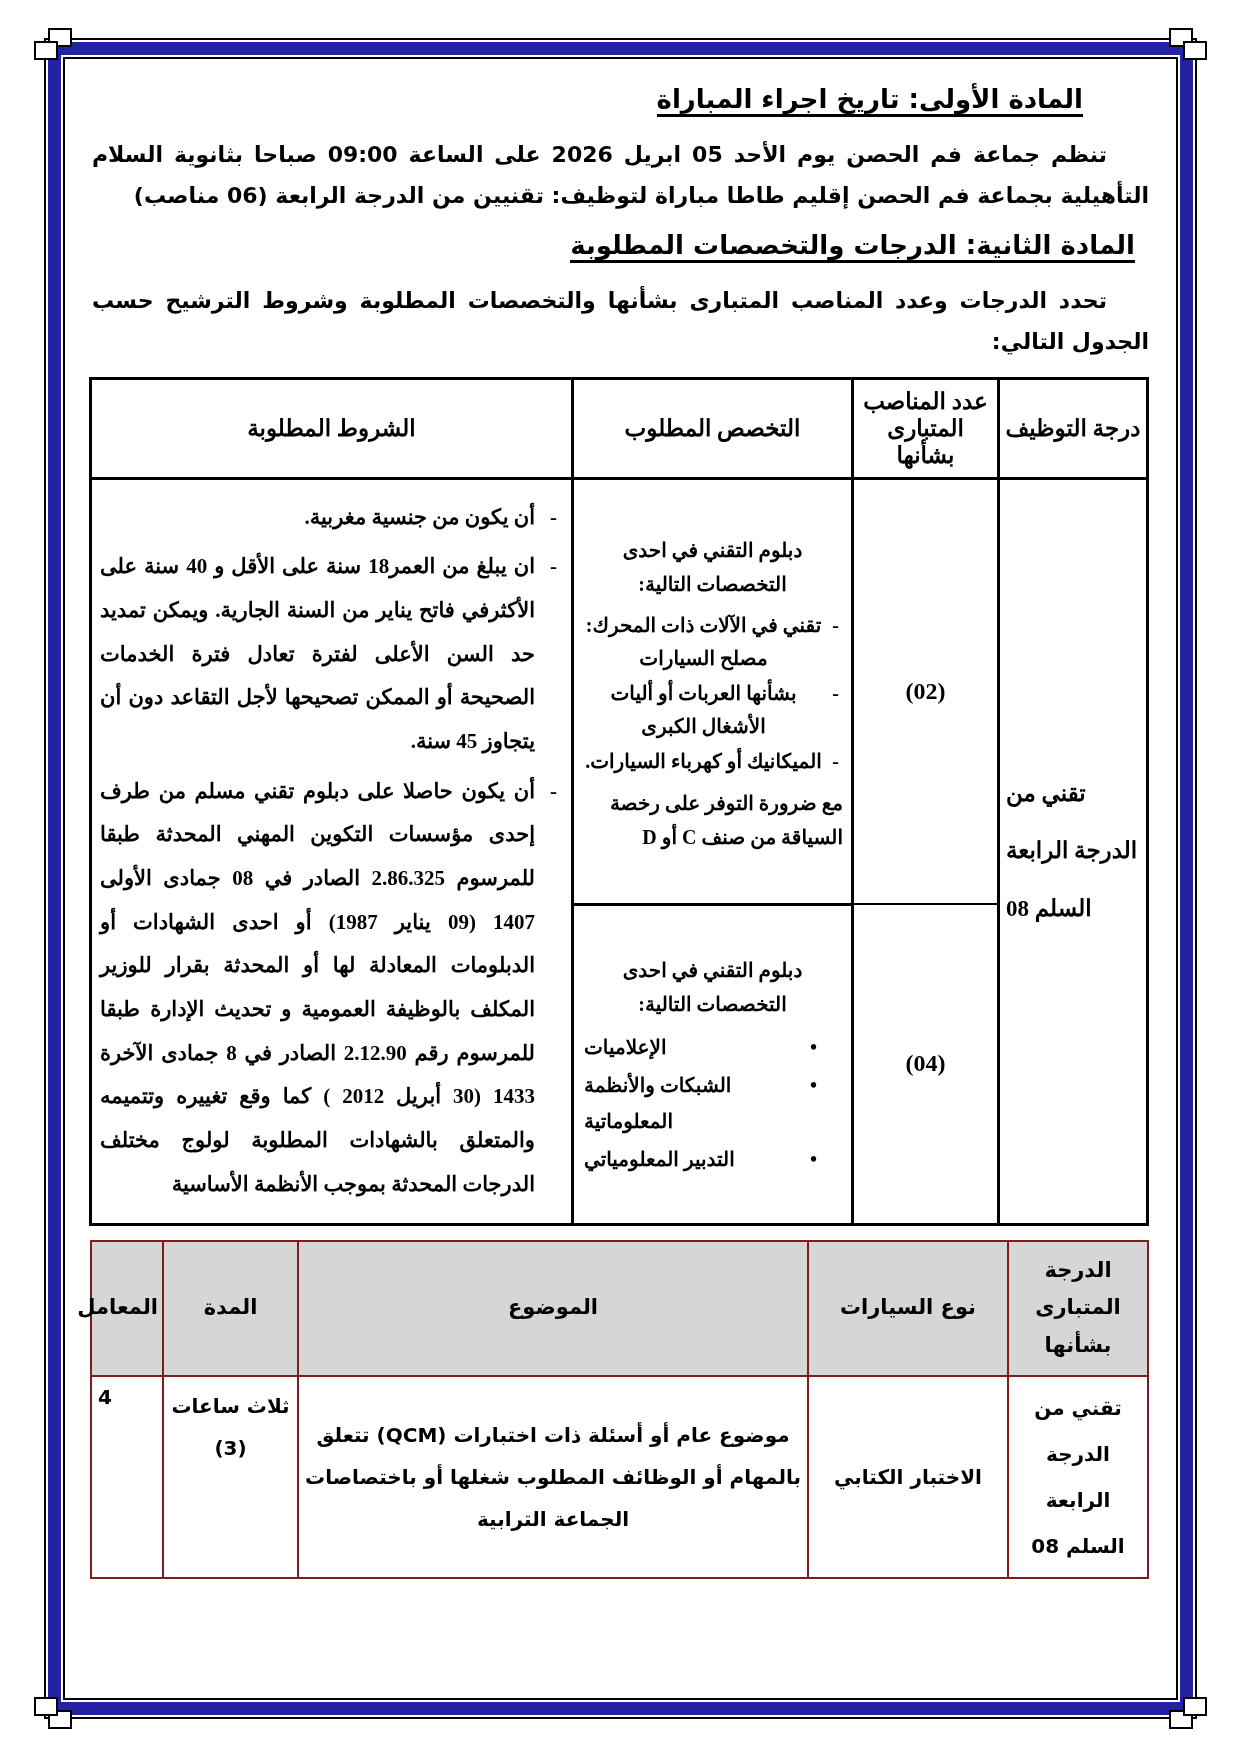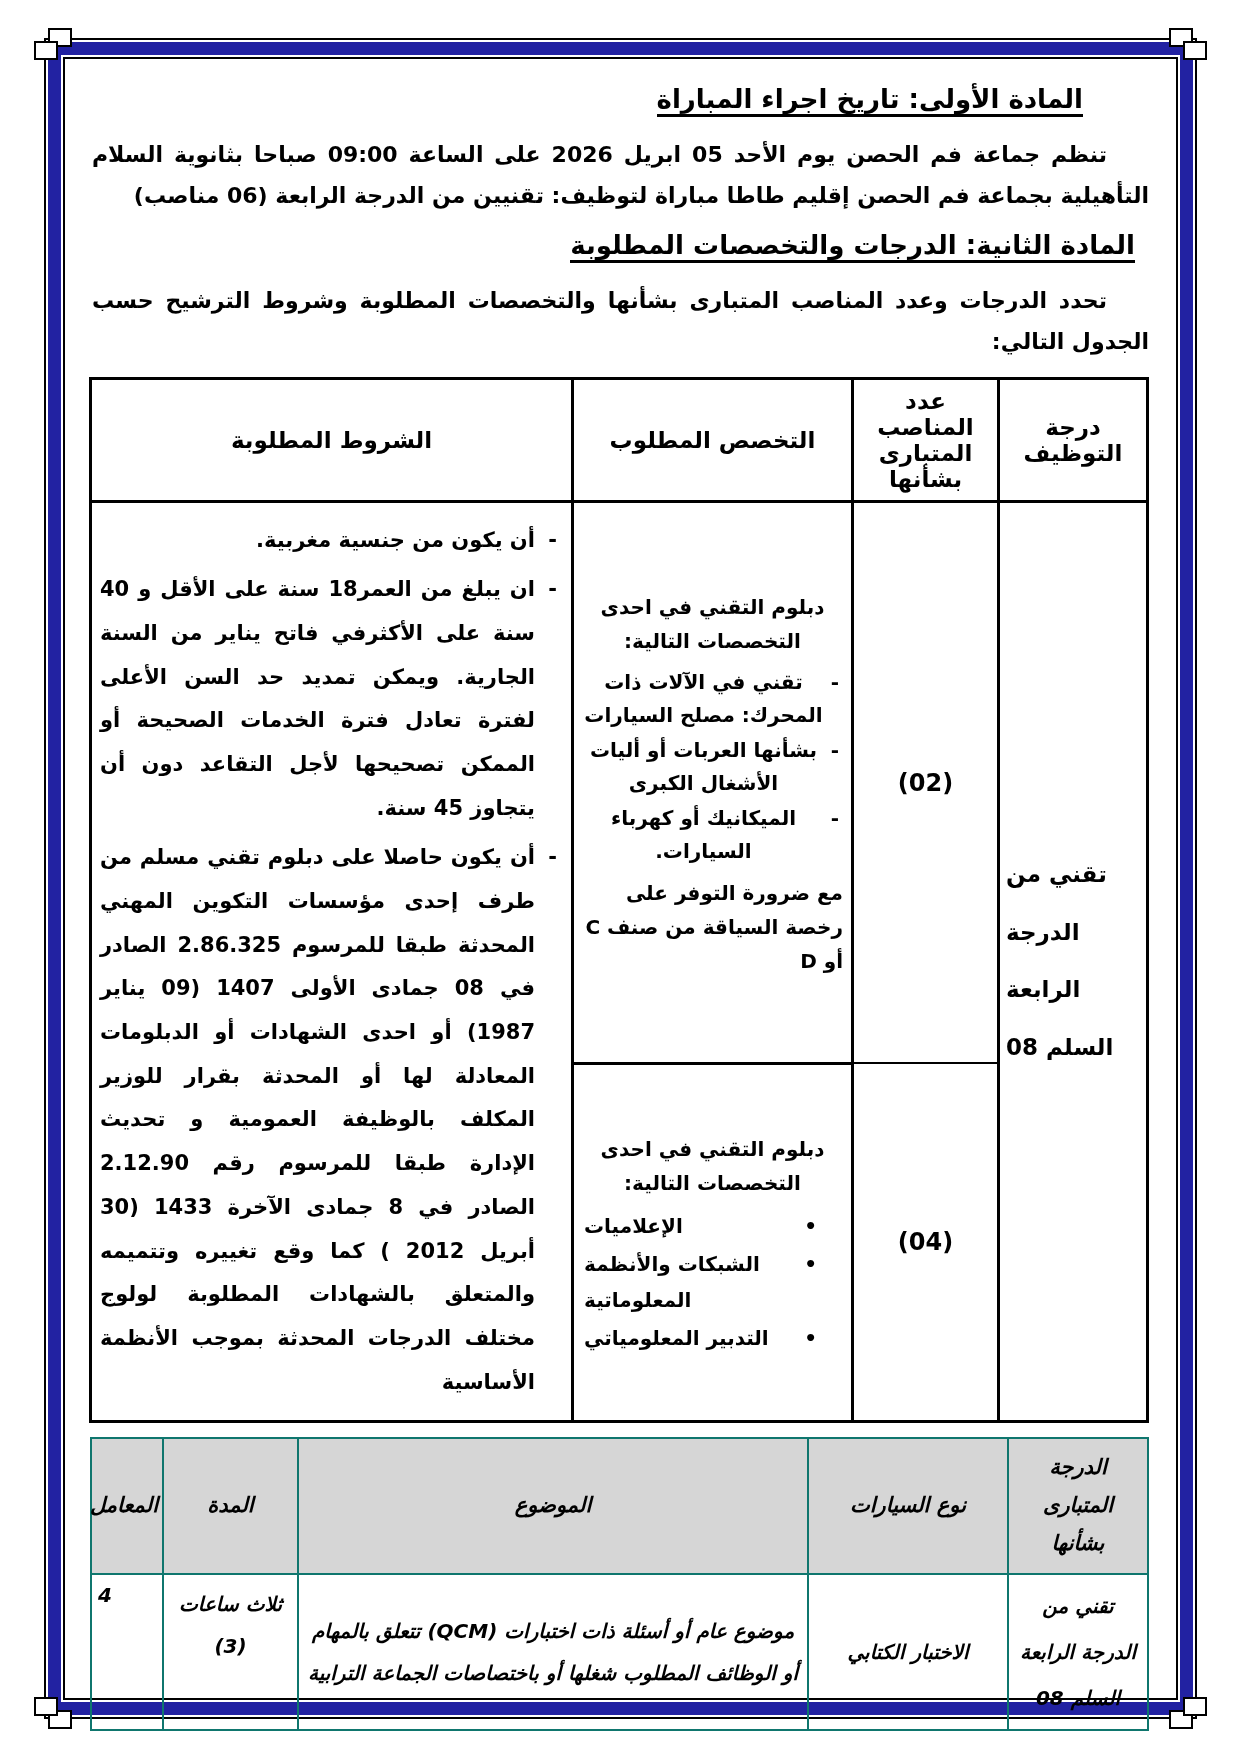--- a/index.html
+++ b/index.html
@@ -31,21 +31,21 @@
   h2.h2{margin-right:14px;}
   h2.h3{margin-right:14px;margin-top:26px;}
   p.body{
     font-size:22px;font-weight:bold;line-height:1.85;margin:6px 0 14px 0;
     text-align:justify;text-indent:42px;
   }
   
   table.t1{
     border-collapse:collapse;width:1057px;table-layout:fixed;margin-top:10px;
   }
-  table.t1 th,table.t1 td{border:3px solid #000;vertical-align:middle;}
+  table.t1 th,table.t1 td{border:3px solid #000;vertical-align:middle;font-family:Liberation Serif, serif;}
   table.t1 th{font-size:23px;font-weight:bold;text-align:center;padding:8px 4px;height:52px;}
   th.th-positions{font-size:19px;}
   td.cell-grade{font-size:23px;font-weight:bold;text-align:left;line-height:2.5;padding:6px;}
   td.cell-count{font-size:24px;font-weight:bold;text-align:center;}
   td.cell-count.split{border-bottom-width:2px;}
   td.cell-spec{padding:26px 8px;font-size:20px;font-weight:bold;vertical-align:middle;}
   tr.r2 td{border-top-width:2px;}
   .spec-intro{text-align:center;line-height:1.7;margin:4px 0 8px 0;}
   .spec-item{position:relative;text-align:center;padding:0 20px 0 2px;line-height:1.65;margin:2px 0;}
   .spec-item::before{content:"-";position:absolute;right:4px;top:0;}
@@ -53,21 +53,21 @@
   .spec-bullet::before{content:"\2022";position:absolute;right:26px;top:0;}
   .spec-note{text-align:right;line-height:1.7;margin-top:8px;}
   td.cell-cond{padding:14px 10px 10px 8px;vertical-align:top;}
   .cond-item{
     position:relative;font-size:21px;font-weight:bold;line-height:2.08;
     text-align:justify;padding-right:26px;margin:2px 0 6px 0;
   }
   .cond-item::before{content:"-";position:absolute;right:4px;top:0;}
   
   table.t2{border-collapse:collapse;width:1057px;table-layout:fixed;margin-top:14px;}
-  table.t2 th,table.t2 td{border:2px solid #0f766e;font-style:italic;}
+  table.t2 th,table.t2 td{border:2px solid #7f1d1d;}
   table.t2 th{
     background:#d6d6d6;font-size:21px;font-weight:bold;text-align:center;
     padding:10px 4px;height:88px;line-height:1.8;
   }
   table.t2 td{font-size:20px;font-weight:bold;padding:8px 6px;}
   td.t2-grade{text-align:center;vertical-align:middle;line-height:2.3;}
   td.t2-type{text-align:center;vertical-align:middle;line-height:1.9;}
   td.t2-subj{text-align:center;vertical-align:middle;line-height:2.1;}
   td.t2-dur{text-align:center;vertical-align:top;line-height:2.1;}
   td.t2-coef{text-align:left;vertical-align:top;padding-left:8px;}

